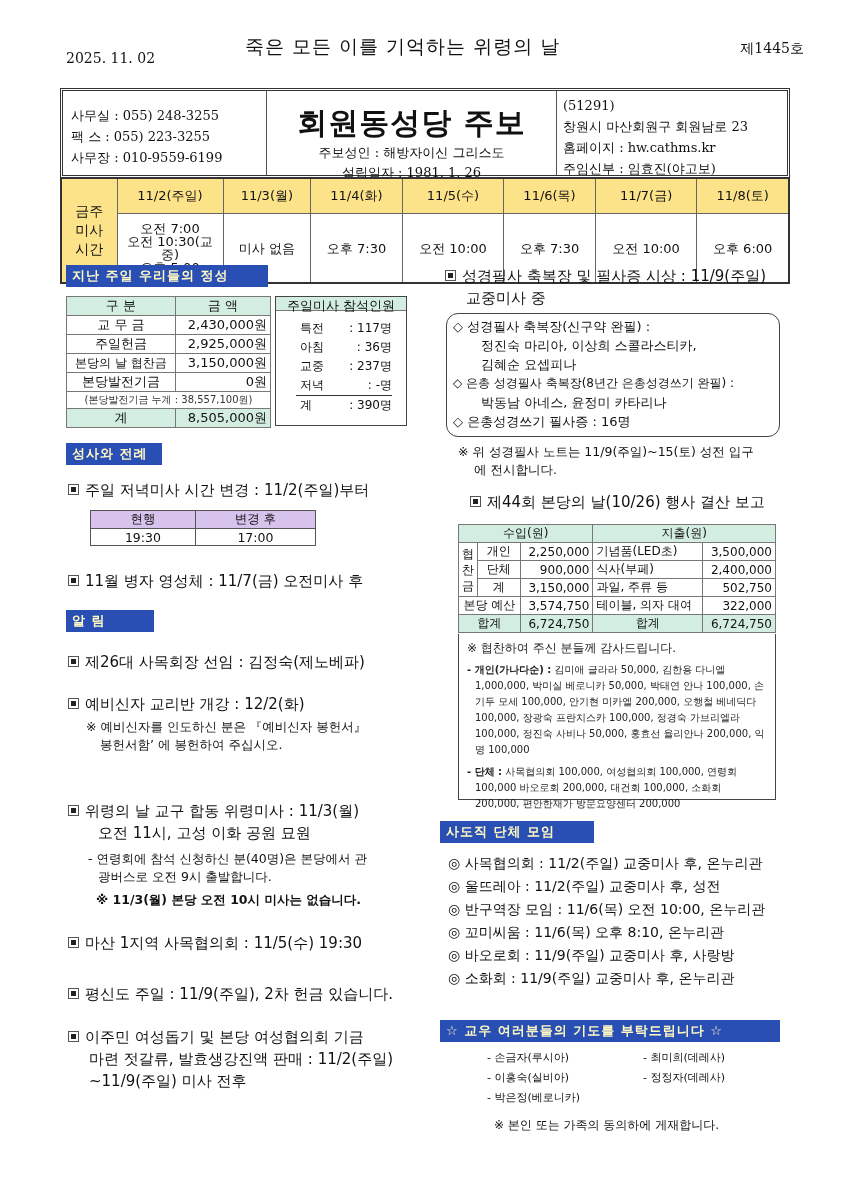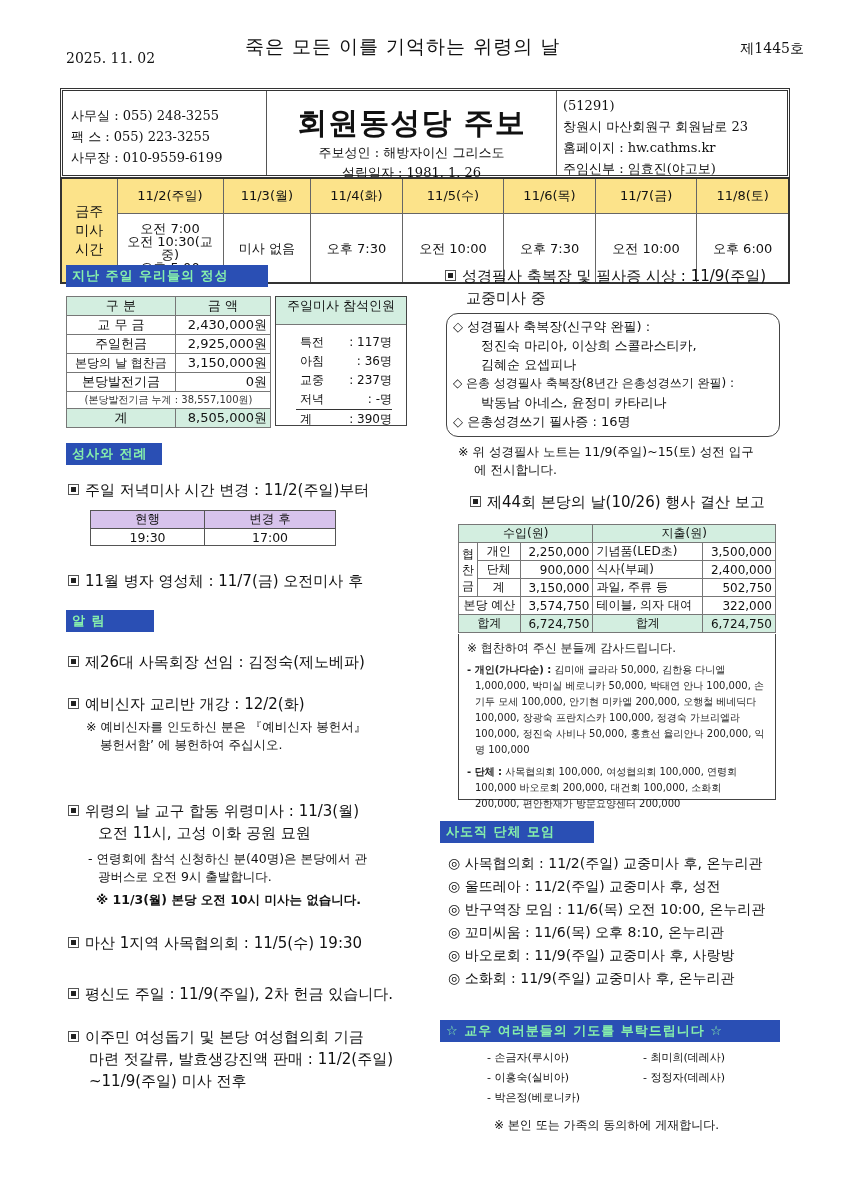--- a/index.html
+++ b/index.html
@@ -23,42 +23,42 @@
   .hright { flex: 1; padding: 4px 0 0 6px; font-family: "DejaVu Serif", serif; font-size: 13px; line-height: 21px; }
 
   
   .mass { left: 60px; top: 177px; width: 730px; border-collapse: collapse; border: 2px solid #333; font-size: 13px; }
   .mass td { border: 1px solid #666; text-align: center; padding: 8px; }
   .mass .hd { background: #fce38a; height: 18px; }
   .mass .lbl { background: #fce38a; width: 56px; line-height: 19px; font-size: 14px; }
   .mass .cell { height: 44px; line-height: 13px; }
 
   
-  .sec { background: #2a4fb4; color: #86efac; font-weight: bold; font-size: 13px; height: 22px; line-height: 22px; padding-left: 6px; letter-spacing: 1px; }
+  .sec { background: #2a4fb4; color: #fef9c3; font-weight: bold; font-size: 13px; height: 22px; line-height: 22px; padding-left: 6px; letter-spacing: 1px; }
 
   
   .off { left: 66px; top: 296px; width: 205px; border-collapse: collapse; border: 1.5px solid #444; font-size: 13px; }
   .off td { border: 1px solid #777; height: 17px; padding: 0 3px; }
   .off .gh { background: #d3eee0; text-align: center; }
   .off .r { text-align: right; }
   .off .c { text-align: center; }
   .off .note { font-size: 10px; text-align: center; color: #333; }
   .att { left: 275px; top: 296px; width: 132px; height: 130px; border: 1.5px solid #444; font-size: 12px; }
-  .att .ah { background: #d3eee0; text-align: center; height: 28px; line-height: 18px; border-bottom: 1px solid #777; font-size: 13px; }
+  .att .ah { background: #d3eee0; text-align: center; height: 14px; line-height: 18px; border-bottom: 1px solid #777; font-size: 13px; }
   .att .row { display: flex; padding-left: 24px; height: 19px; line-height: 19px; }
   .att .row .k { width: 30px; }
   .att .row .v { width: 62px; text-align: right; }
   .att .sum { border-top: 1px solid #333; margin: 0 14px 0 20px; padding-left: 4px; }
 
   .bullet { font-size: 15px; line-height: 22px; }
   .bullet .sq { display: inline-block; width: 11px; height: 11px; border: 1px solid #555; position: relative; margin-right: 6px; vertical-align: 0px; }
   .bullet .sq::after { content: ""; position: absolute; left: 2px; top: 2px; width: 5px; height: 5px; background: #222; }
   .small { font-size: 12.5px; line-height: 18px; }
 
-  .chg { left: 90px; top: 510px; width: 246px; border-collapse: collapse; border: 1.5px solid #444; font-size: 12.5px; }
+  .chg { left: 90px; top: 510px; width: 226px; border-collapse: collapse; border: 1.5px solid #444; font-size: 12.5px; }
   .chg td { border: 1px solid #555; text-align: center; height: 17px; }
   .chg .ph { background: #d7c3ec; }
 
   .rbox { left: 446px; top: 313px; width: 334px; height: 124px; border: 1.5px solid #444; border-radius: 12px; padding: 3px 6px; font-size: 13px; line-height: 19px; }
 
   .fin { left: 458px; top: 524px; width: 318px; border-collapse: collapse; border: 1.5px solid #444; font-size: 12px; }
   .fin td { border: 1px solid #777; height: 17px; padding: 0 3px; }
   .fin .g { background: #d3eee0; text-align: center; }
   .fin .r { text-align: right; }
   .fin .c { text-align: center; }

